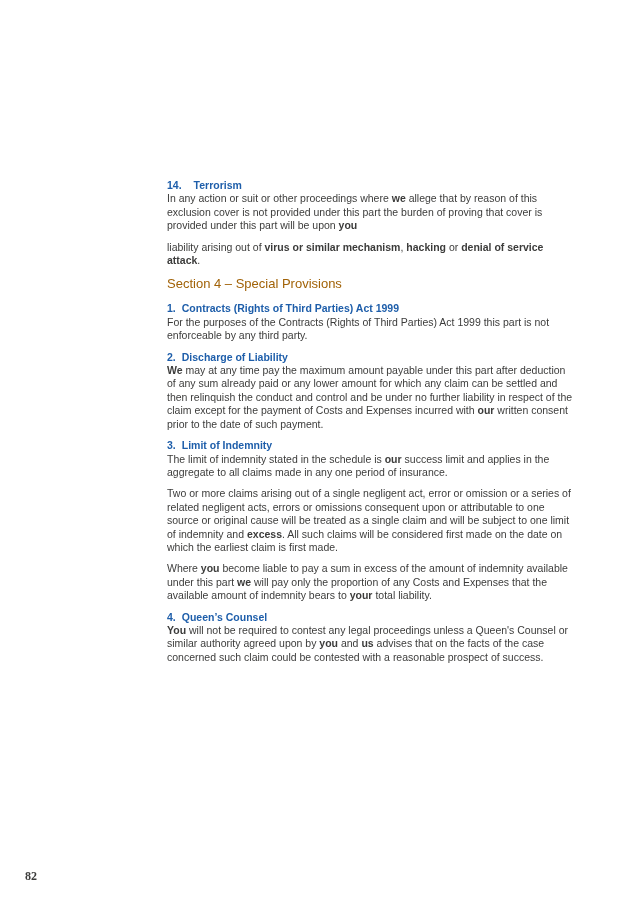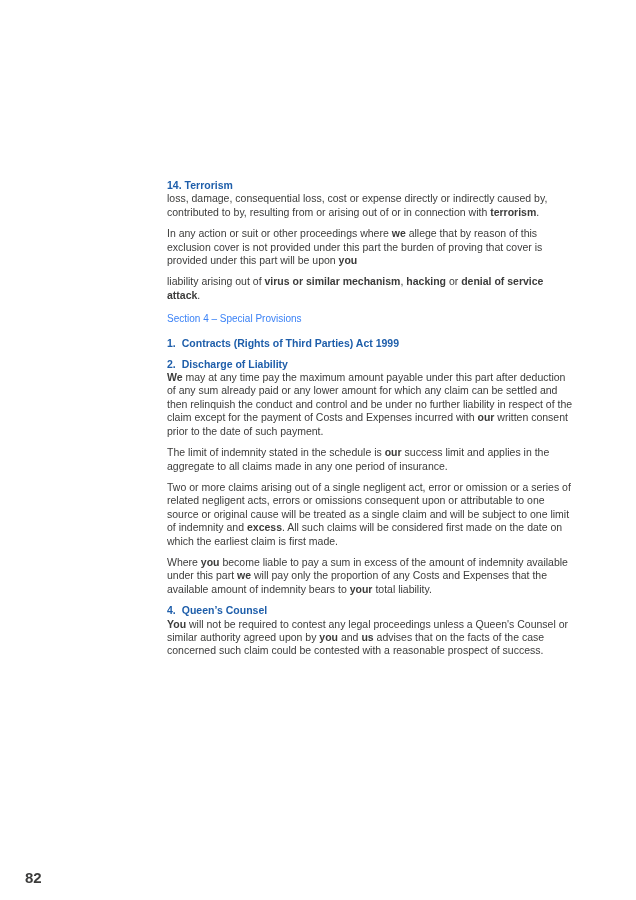--- a/index.html
+++ b/index.html
@@ -28,52 +28,54 @@
   .para {
     margin: 0 0 8px 0;
   }
   .item-heading {
     color: #1e5eaa;
     font-weight: bold;
     font-size: 10.5px;
     line-height: 13.4px;
     margin: 7px 0 0 0;
   }
-  .item-heading .num { margin-right: 3px; }
+  .item-heading .num { margin-right: 12px; }
   .item-heading.wide .num { margin-right: 6px; }
   .section-title {
-    color: #3b82f6;
+    color: #a16207;
     font-weight: normal;
-    font-size: 10px;
+    font-size: 13px;
     line-height: 18px;
     margin: 8px 0 9px 0;
   }
   .bold-term { font-weight: bold; }
   .page-number {
     position: absolute;
     left: 25px;
     top: 869px;
-    font-size: 15px;
+    font-size: 12px;
     font-weight: bold;
     color: #3c3c3b;
+    font-family: Liberation Serif, serif;
   }
 </style>
 </head>
 <body>
 
 <div class="page">
   <div class="content">
       <h3 class="item-heading"><span class="num">14.</span><span>Terrorism</span></h3>
-      <p class="para"><span>loss, damage, consequential loss, cost or expense directly or indirectly caused by, contributed to by, resulting from or arising out of or in connection with </span><span class="bold-term">terrorism</span><span>.</span></p>
       <p class="para"><span>In any action or suit or other proceedings where </span><span class="bold-term">we</span><span> allege that by reason of this exclusion cover is not provided under this part the burden of proving that cover is provided under this part will be upon </span><span class="bold-term">you</span></p>
       <p class="para"><span>liability arising out of </span><span class="bold-term">virus or similar mechanism</span><span>, </span><span class="bold-term">hacking</span><span> or </span><span class="bold-term">denial of service attack</span><span>.</span></p>
       <h2 class="section-title">Section 4 – Special Provisions</h2>
       <h3 class="item-heading wide"><span class="num">1.</span><span>Contracts (Rights of Third Parties) Act 1999</span></h3>
+      <p class="para"><span>For the purposes of the Contracts (Rights of Third Parties) Act 1999 this part is not enforceable by any third party.</span></p>
       <h3 class="item-heading wide"><span class="num">2.</span><span>Discharge of Liability</span></h3>
       <p class="para"><span class="bold-term">We</span><span> may at any time pay the maximum amount payable under this part after deduction of any sum already paid or any lower amount for which any claim can be settled and then relinquish the conduct and control and be under no further liability in respect of the claim except for the payment of Costs and Expenses incurred with </span><span class="bold-term">our</span><span> written consent prior to the date of such payment.</span></p>
+      <h3 class="item-heading wide"><span class="num">3.</span><span>Limit of Indemnity</span></h3>
       <p class="para"><span>The limit of indemnity stated in the schedule is </span><span class="bold-term">our</span><span> success limit and applies in the aggregate to all claims made in any one period of insurance.</span></p>
       <p class="para"><span>Two or more claims arising out of a single negligent act, error or omission or a series of related negligent acts, errors or omissions consequent upon or attributable to one source or original cause will be treated as a single claim and will be subject to one limit of indemnity and </span><span class="bold-term">excess</span><span>. All such claims will be considered first made on the date on which the earliest claim is first made.</span></p>
       <p class="para"><span>Where </span><span class="bold-term">you</span><span> become liable to pay a sum in excess of the amount of indemnity available under this part </span><span class="bold-term">we</span><span> will pay only the proportion of any Costs and Expenses that the available amount of indemnity bears to </span><span class="bold-term">your</span><span> total liability.</span></p>
       <h3 class="item-heading wide"><span class="num">4.</span><span>Queen’s Counsel</span></h3>
       <p class="para"><span class="bold-term">You</span><span> will not be required to contest any legal proceedings unless a Queen's Counsel or similar authority agreed upon by </span><span class="bold-term">you</span><span> and </span><span class="bold-term">us</span><span> advises that on the facts of the case concerned such claim could be contested with a reasonable prospect of success.</span></p>
     </div>
   <div class="page-number">82</div>
 </div>
 
 </body></html>

